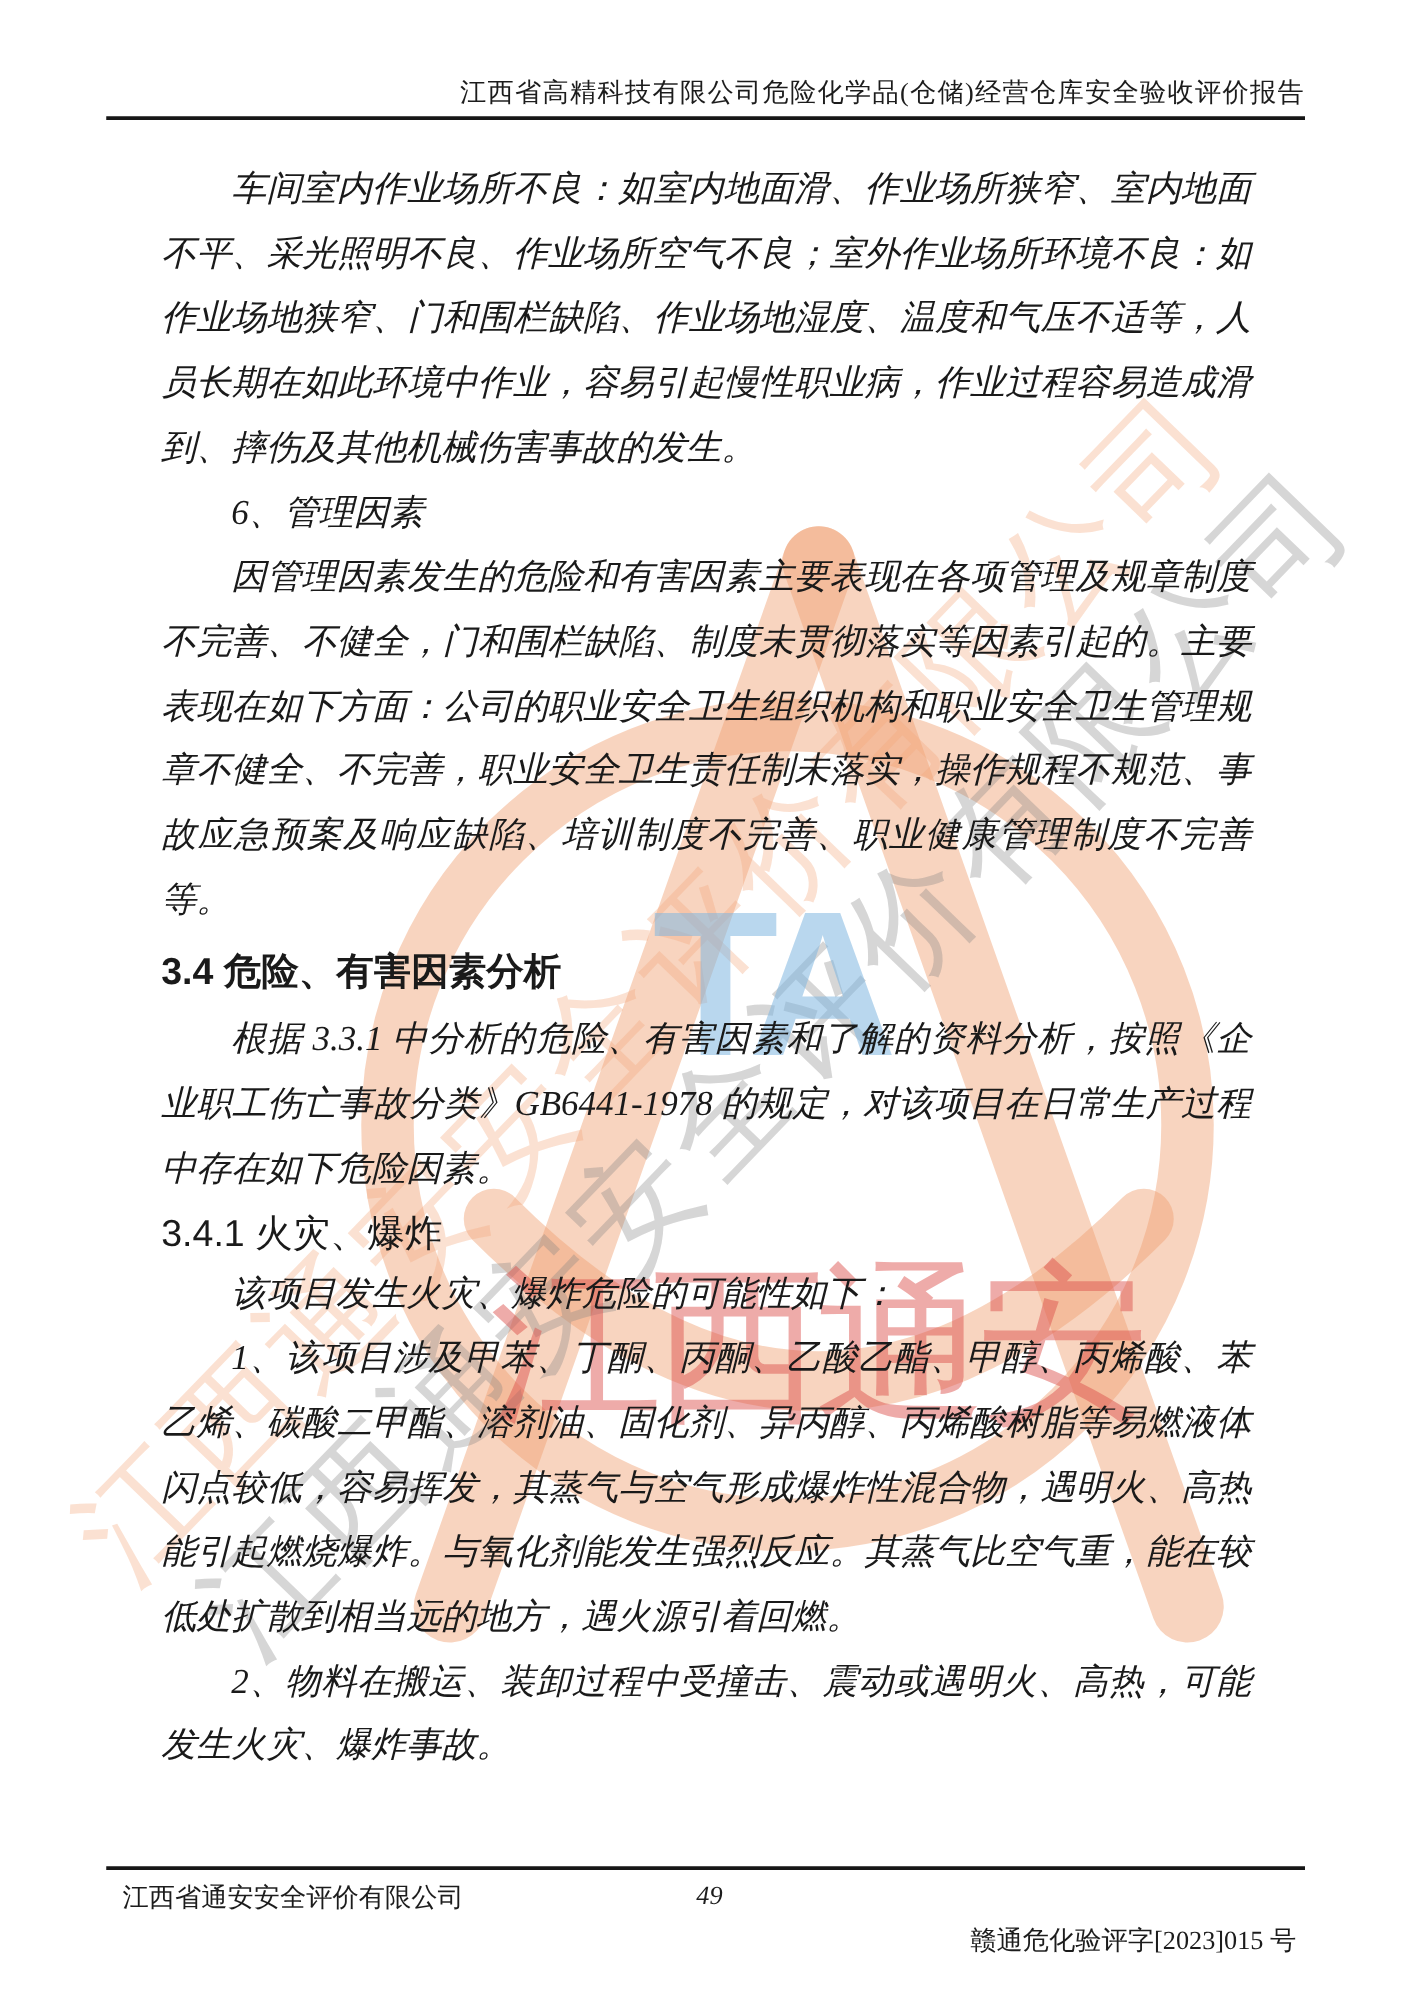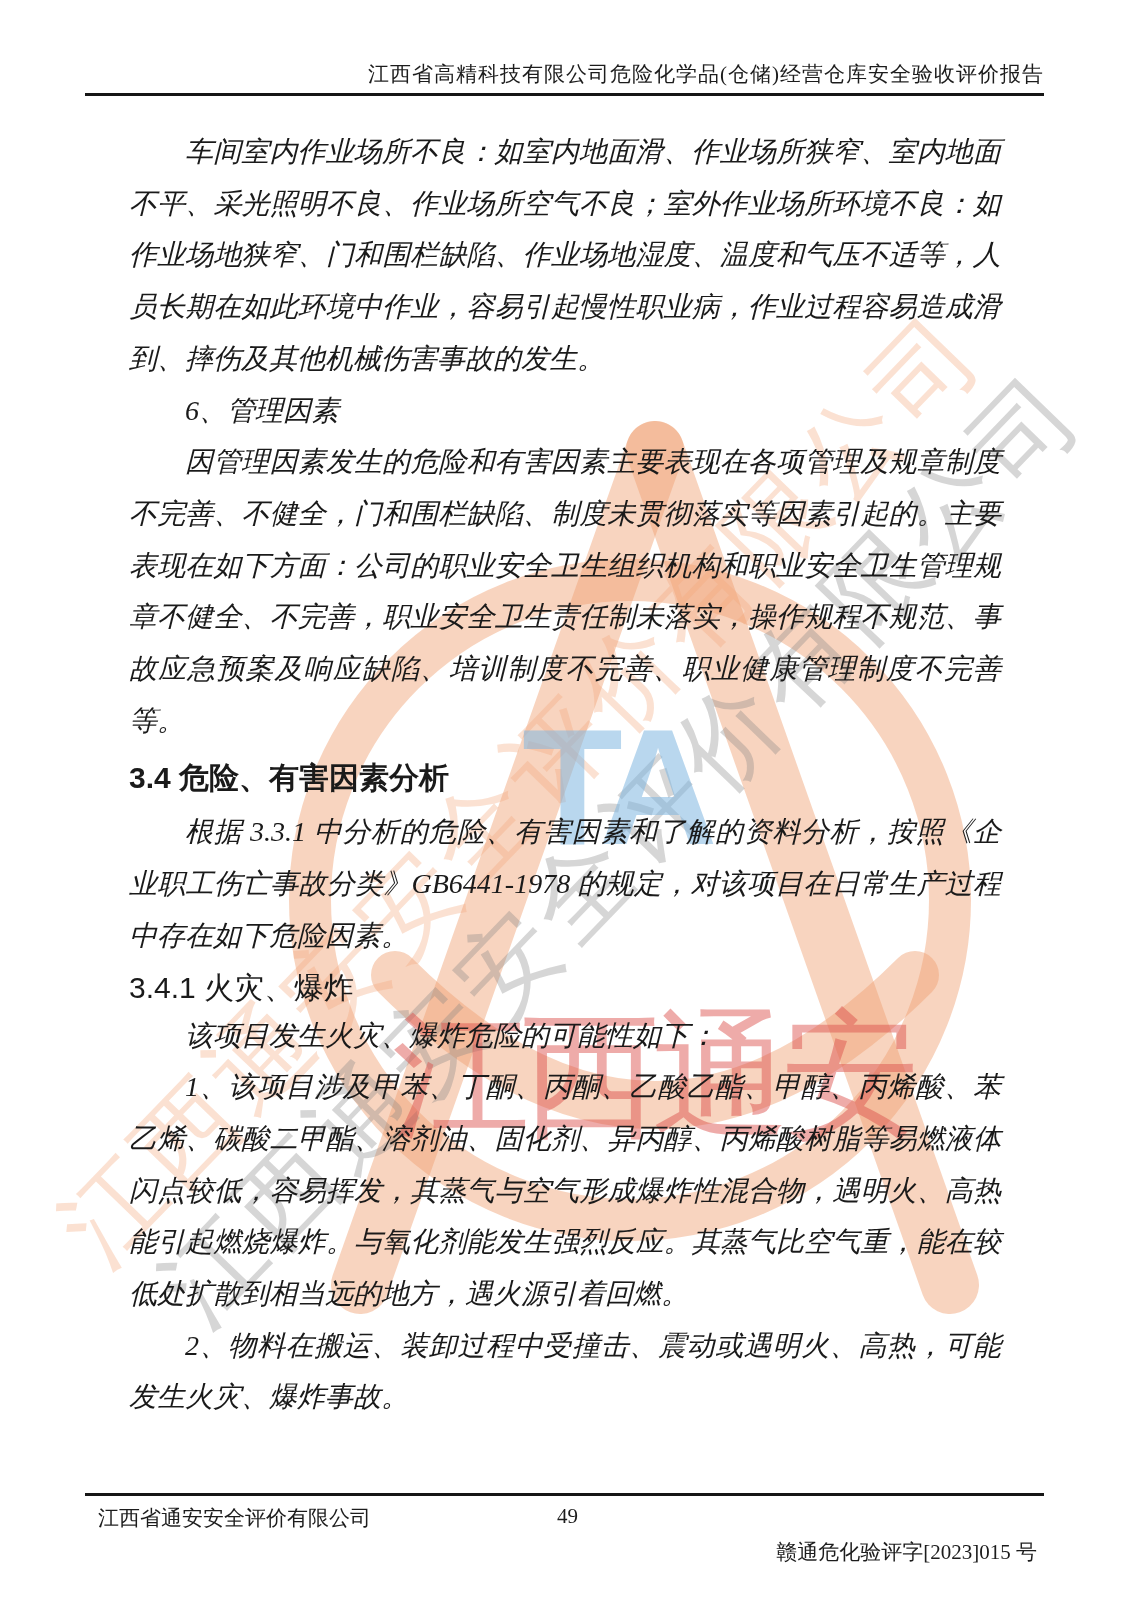--- a/index.html
+++ b/index.html
@@ -114,21 +114,21 @@
     border-top: 3.5px solid #161616;
   }
   .page-footer {
     position: absolute;
     top: 1504px; left: 98px; right: 92px;
     font-size: 21px;
     color: #1c1c1c;
     z-index: 1;
   }
   .footer-company { position: absolute; left: 0; top: 0; }
-  .footer-page-number { position: absolute; left: 0; right: 0; text-align: center; top: 0; }
+  .footer-page-number { position: absolute; left: 0; right: 0; text-align: center; top: 0; font-style: italic; }
   .footer-doc-number { position: absolute; right: 0; top: 0; margin-top: 34px; }
 </style>
 </head>
 <body>
 
 <div class="watermark-layer">
   <svg class="wm-svg" width="1129" height="1600" viewBox="0 0 1129 1600">
     <g fill="none" stroke="#F0A070" stroke-opacity="0.45" stroke-linecap="round">
       <circle cx="630" cy="900" r="320" stroke-width="42"></circle>
       <path d="M 655 450 L 360 1285" stroke-width="58"></path>

